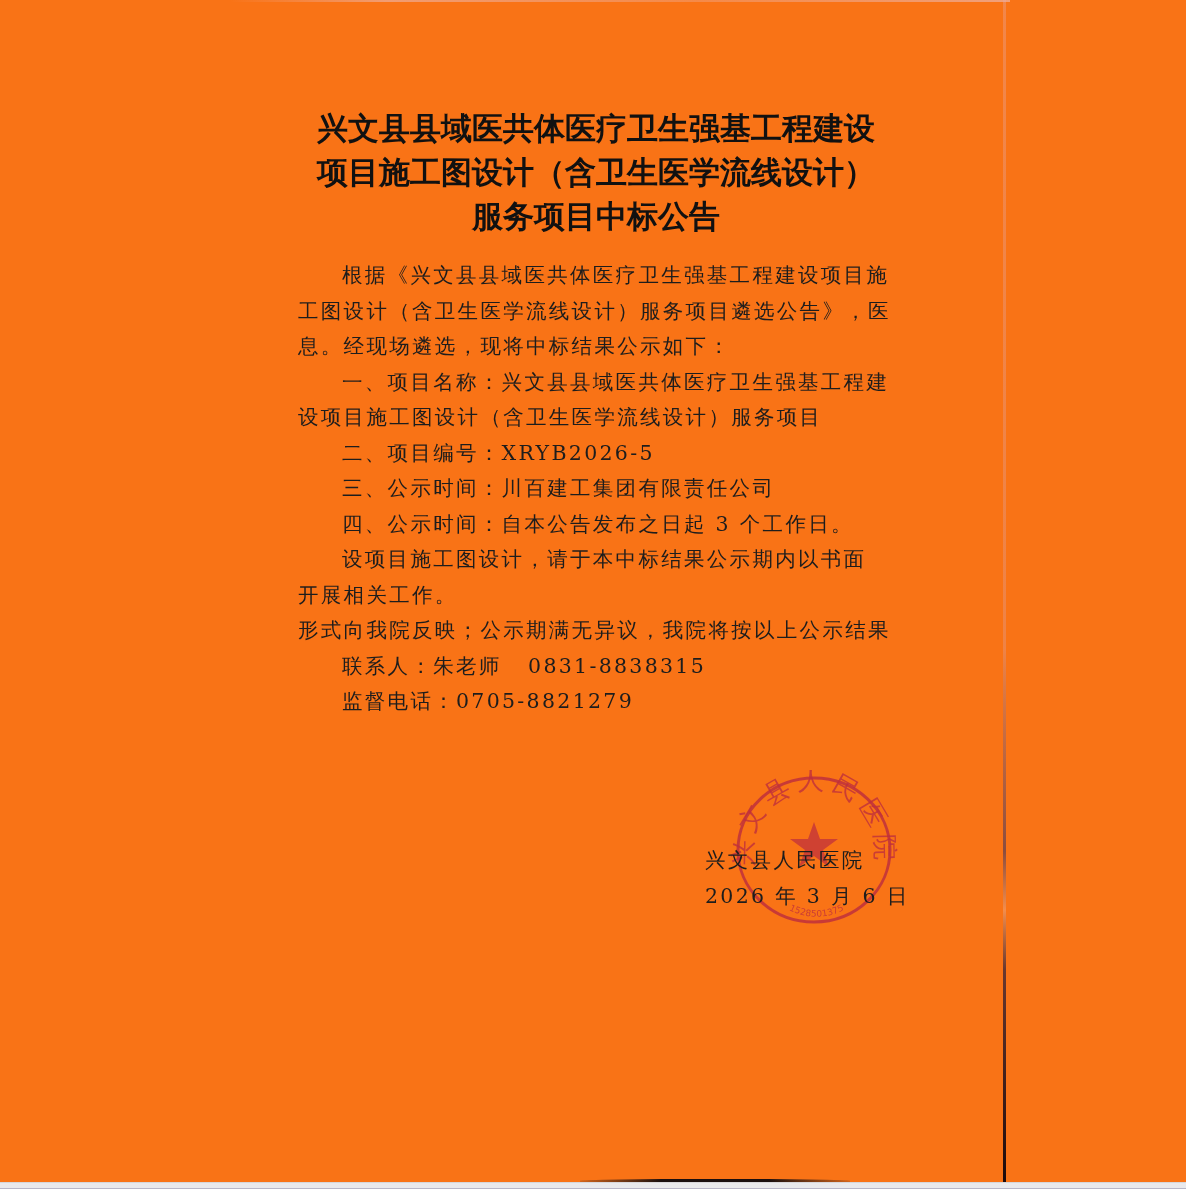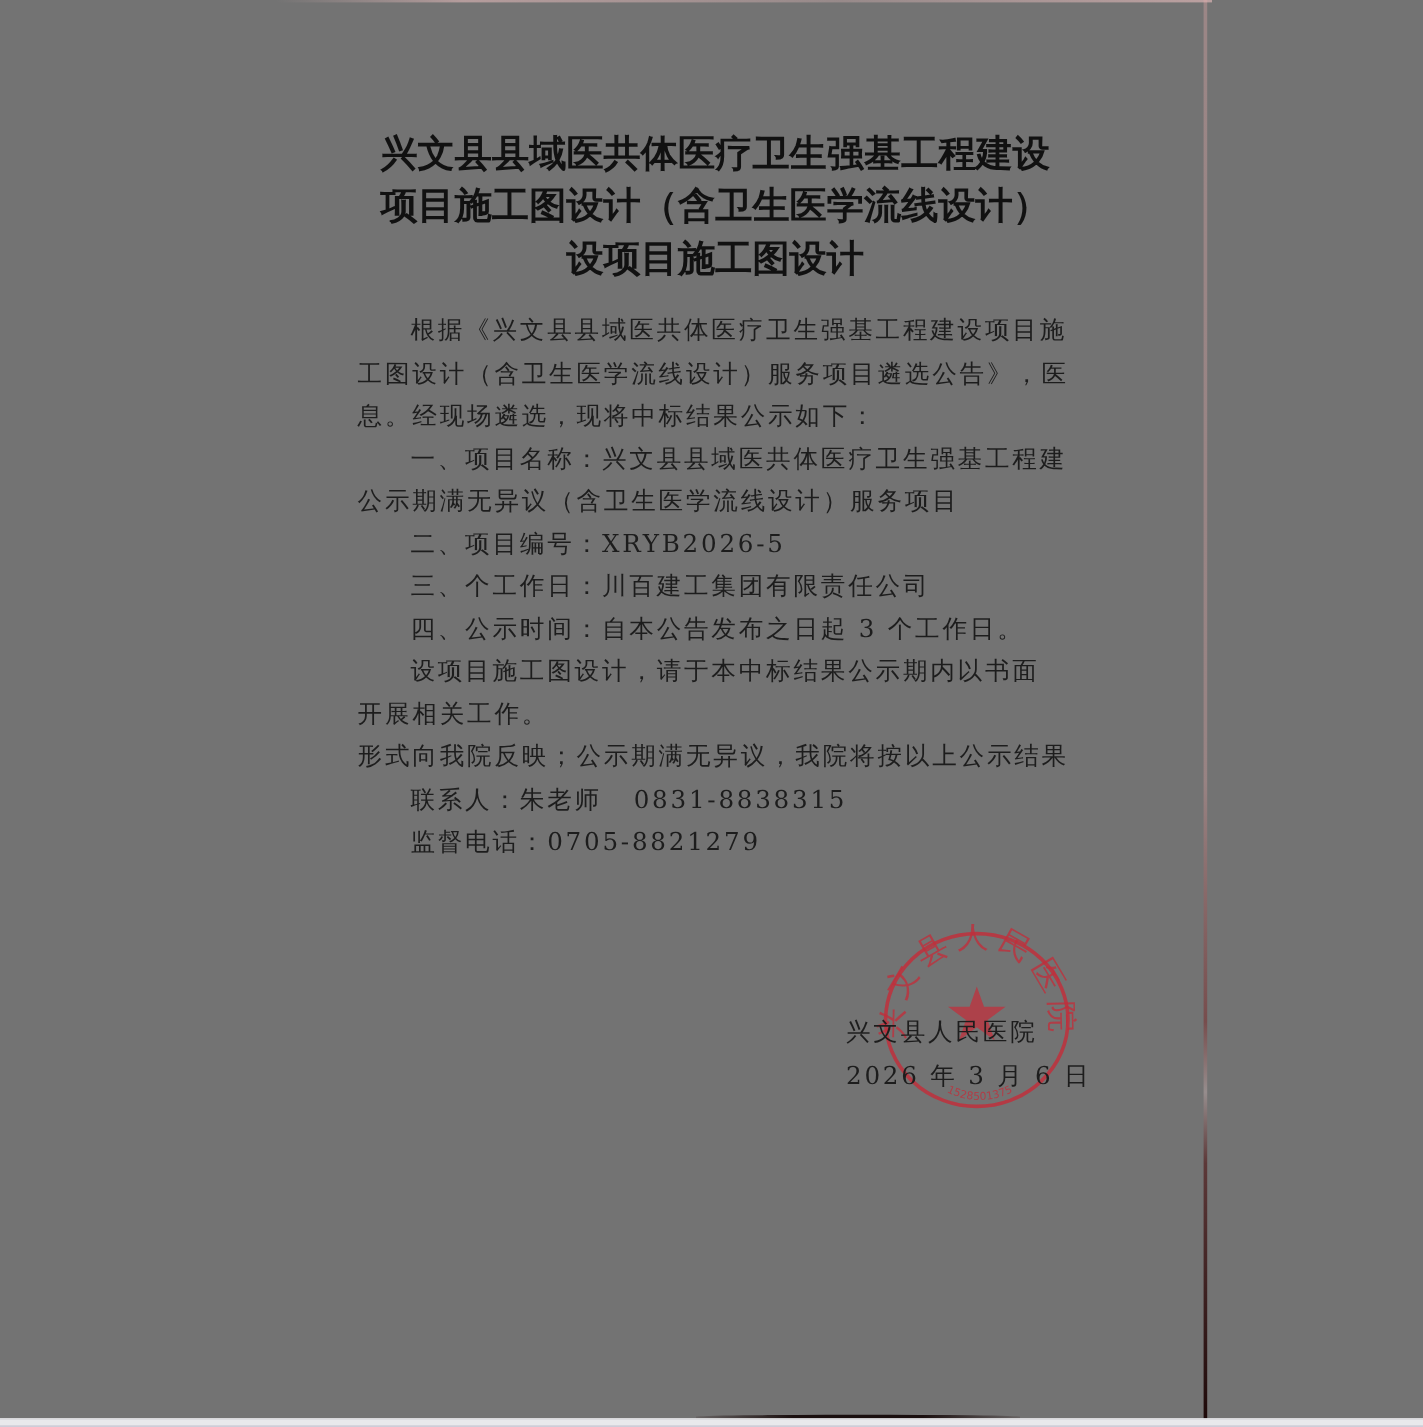--- a/index.html
+++ b/index.html
@@ -14,21 +14,21 @@
       overflow: hidden;
       font-family: "DejaVu Serif", "Liberation Serif", serif;
       color: #1a1a1a;
     }
     .page {
       position: absolute;
       left: 0;
       top: 0;
       width: 1186px;
       height: 1182px;
-      background: #737373;
+      background: #f97316;
     }
     .scan-top-edge {
       position: absolute;
       left: 230px;
       top: 0;
       width: 780px;
       height: 2px;
       background: linear-gradient(90deg, rgba(240,200,200,0.0), rgba(235,190,190,0.55) 20%, rgba(235,190,190,0.3) 60%, rgba(235,190,190,0.6));
     }
     .scan-right-edge {
@@ -115,35 +115,35 @@
 <body>
 
 <div class="page">
   <div class="scan-top-edge"></div>
   <div class="scan-right-edge"></div>
   <div class="scan-bottom-mark"></div>
 
   <div class="title">
     <div>兴文县县域医共体医疗卫生强基工程建设</div>
     <div>项目施工图设计（含卫生医学流线设计）</div>
-    <div>设项目施工图设计</div>
+    <div>服务项目中标公告</div>
   </div>
 
   <div class="body-text">
     <div>
       <div class="line indent">根据《兴文县县域医共体医疗卫生强基工程建设项目施</div>
       <div class="line">工图设计（含卫生医学流线设计）服务项目遴选公告》，医</div>
       <div class="line">息。经现场遴选，现将中标结果公示如下：</div>
     </div>
     <div>
       <div class="line indent">一、项目名称：兴文县县域医共体医疗卫生强基工程建</div>
-      <div class="line">公示期满无异议（含卫生医学流线设计）服务项目</div>
+      <div class="line">设项目施工图设计（含卫生医学流线设计）服务项目</div>
     </div>
     <div class="line indent">二、项目编号：XRYB2026-5</div>
-    <div class="line indent">三、个工作日：川百建工集团有限责任公司</div>
+    <div class="line indent">三、公示时间：川百建工集团有限责任公司</div>
     <div class="line indent">四、公示时间：自本公告发布之日起 3 个工作日。</div>
     <div>
       <div class="line indent">设项目施工图设计，请于本中标结果公示期内以书面</div>
       <div class="line">开展相关工作。</div>
       <div class="line">形式向我院反映；公示期满无异议，我院将按以上公示结果</div>
     </div>
     <div class="line indent" style="white-space: pre;">联系人：朱老师   0831-8838315</div>
     <div class="line indent">监督电话：0705-8821279</div>
   </div>
 

